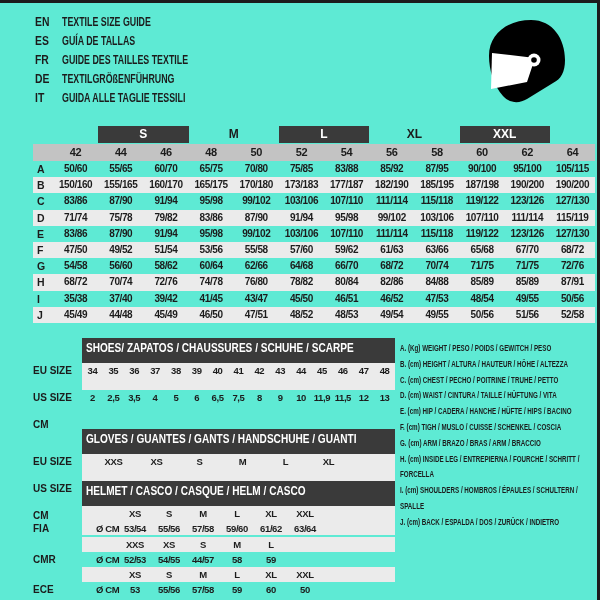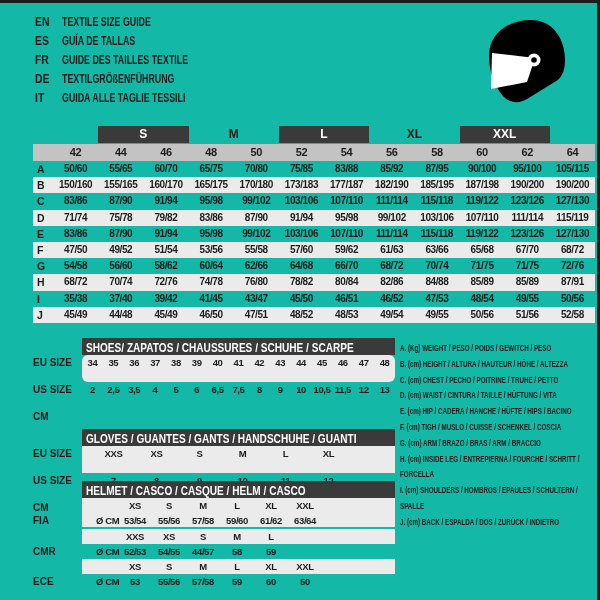--- a/index.html
+++ b/index.html
@@ -1,18 +1,18 @@
 <!DOCTYPE html>
 <html style="--dark-bar: #3a3a3a; --size-row-bg: #c3c3c3; --stripe-bg: #ebebeb; --text: #1c1c1c; --bar-text: #ffffff;"><head>
 <meta charset="utf-8">
 <style>
   * { margin:0; padding:0; box-sizing:border-box; }
   html,body { background:#fff; }
   .page {
-    position:relative; width:600px; height:600px; background:#14b8a6;
+    position:relative; width:600px; height:600px; background:#5eead4;
     border-top:3px solid var(--text,#000); border-right:3px solid var(--text,#000);
     font-family:"Liberation Sans", sans-serif; color:var(--text,#1c1c1c);
     overflow:hidden;
   }
   
   .lang-block { position:absolute; left:35px; top:9px; }
   .lang-row { height:19px; line-height:19px; font-weight:bold; font-size:13px; white-space:nowrap; }
   .lang-code { display:inline-block; width:27px; vertical-align:top; transform:scaleX(0.8); transform-origin:0 50%; }
   .lang-title { display:inline-block; vertical-align:top; transform:scaleX(0.68); transform-origin:0 50%; white-space:nowrap; }
   
@@ -26,29 +26,29 @@
   .group-cell.plain { color:var(--text,#1c1c1c); }
   .size-row { height:17px; background:var(--size-row-bg,#c3c3c3); }
   .size-row .mt-cell { font-size:11px; line-height:17px; }
   .data-row { height:16.2px; }
   .data-row.stripe { background:var(--stripe-bg,#ebebeb); }
   .mt-label { font-size:10.5px; font-weight:bold; line-height:16.2px; padding-left:4px; }
   .mt-cell { font-size:10px; font-weight:bold; text-align:center; line-height:16.2px; letter-spacing:-0.4px; white-space:nowrap; }
   
   .sub-table { position:absolute; left:33px; width:362px; }
   .shoes-pos { top:335px; } .gloves-pos { top:426px; } .helmet-pos { top:478px; }
-  .st-title { margin-left:49px; height:17px; background:var(--dark-bar,#3a3a3a); color:#fff; padding-left:4px; }
+  .st-title { margin-left:49px; height:25px; background:var(--dark-bar,#3a3a3a); color:#fff; padding-left:4px; }
   .cond-title { display:inline-block; font-size:12px; font-weight:bold; line-height:17px; transform:scaleX(0.84); transform-origin:0 50%; white-space:nowrap; }
   .st-row { display:flex; height:27px; }
   .helmet-pos .st-row { height:15.3px; }
   .st-label { width:49px; font-size:10px; font-weight:bold; line-height:16.3px; }
   .helmet-pos .st-label { line-height:15.3px; }
   .st-band { flex:1; display:grid; }
   .st-band.stripe { background:var(--stripe-bg,#ebebeb); }
-  .shoes-band { grid-template-columns:repeat(15,1fr);border-radius:6px; }
+  .shoes-band { grid-template-columns:repeat(15,1fr); }
   .gloves-band { grid-template-columns:10px repeat(6,43px) 1fr; }
   .helmet-band { grid-template-columns:36px repeat(6,34px) 1fr; }
   .st-cell { font-size:9.5px; font-weight:bold; text-align:center; line-height:16.3px; letter-spacing:-0.4px; white-space:nowrap; }
   .helmet-band .st-cell { line-height:15.3px; }
   .unit-cell { text-align:right; padding-left:14px; }
   
   .legend { position:absolute; left:400px; top:338px; width:292px; transform:scaleX(0.67); transform-origin:0 0; }
   .legend-item { font-size:9.3px; font-weight:bold; line-height:15.8px; }
 </style>
 </head>
@@ -280,21 +280,21 @@
             <div class="st-cell">2,5</div>
             <div class="st-cell">3,5</div>
             <div class="st-cell">4</div>
             <div class="st-cell">5</div>
             <div class="st-cell">6</div>
             <div class="st-cell">6,5</div>
             <div class="st-cell">7,5</div>
             <div class="st-cell">8</div>
             <div class="st-cell">9</div>
             <div class="st-cell">10</div>
-            <div class="st-cell">10,5</div>
+            <div class="st-cell">11,9</div>
             <div class="st-cell">11,5</div>
             <div class="st-cell">12</div>
             <div class="st-cell">13</div>
           </div>
         </div>
         <div class="st-row">
           <div class="st-label">CM</div>
         </div>
       </div>
   </div>

